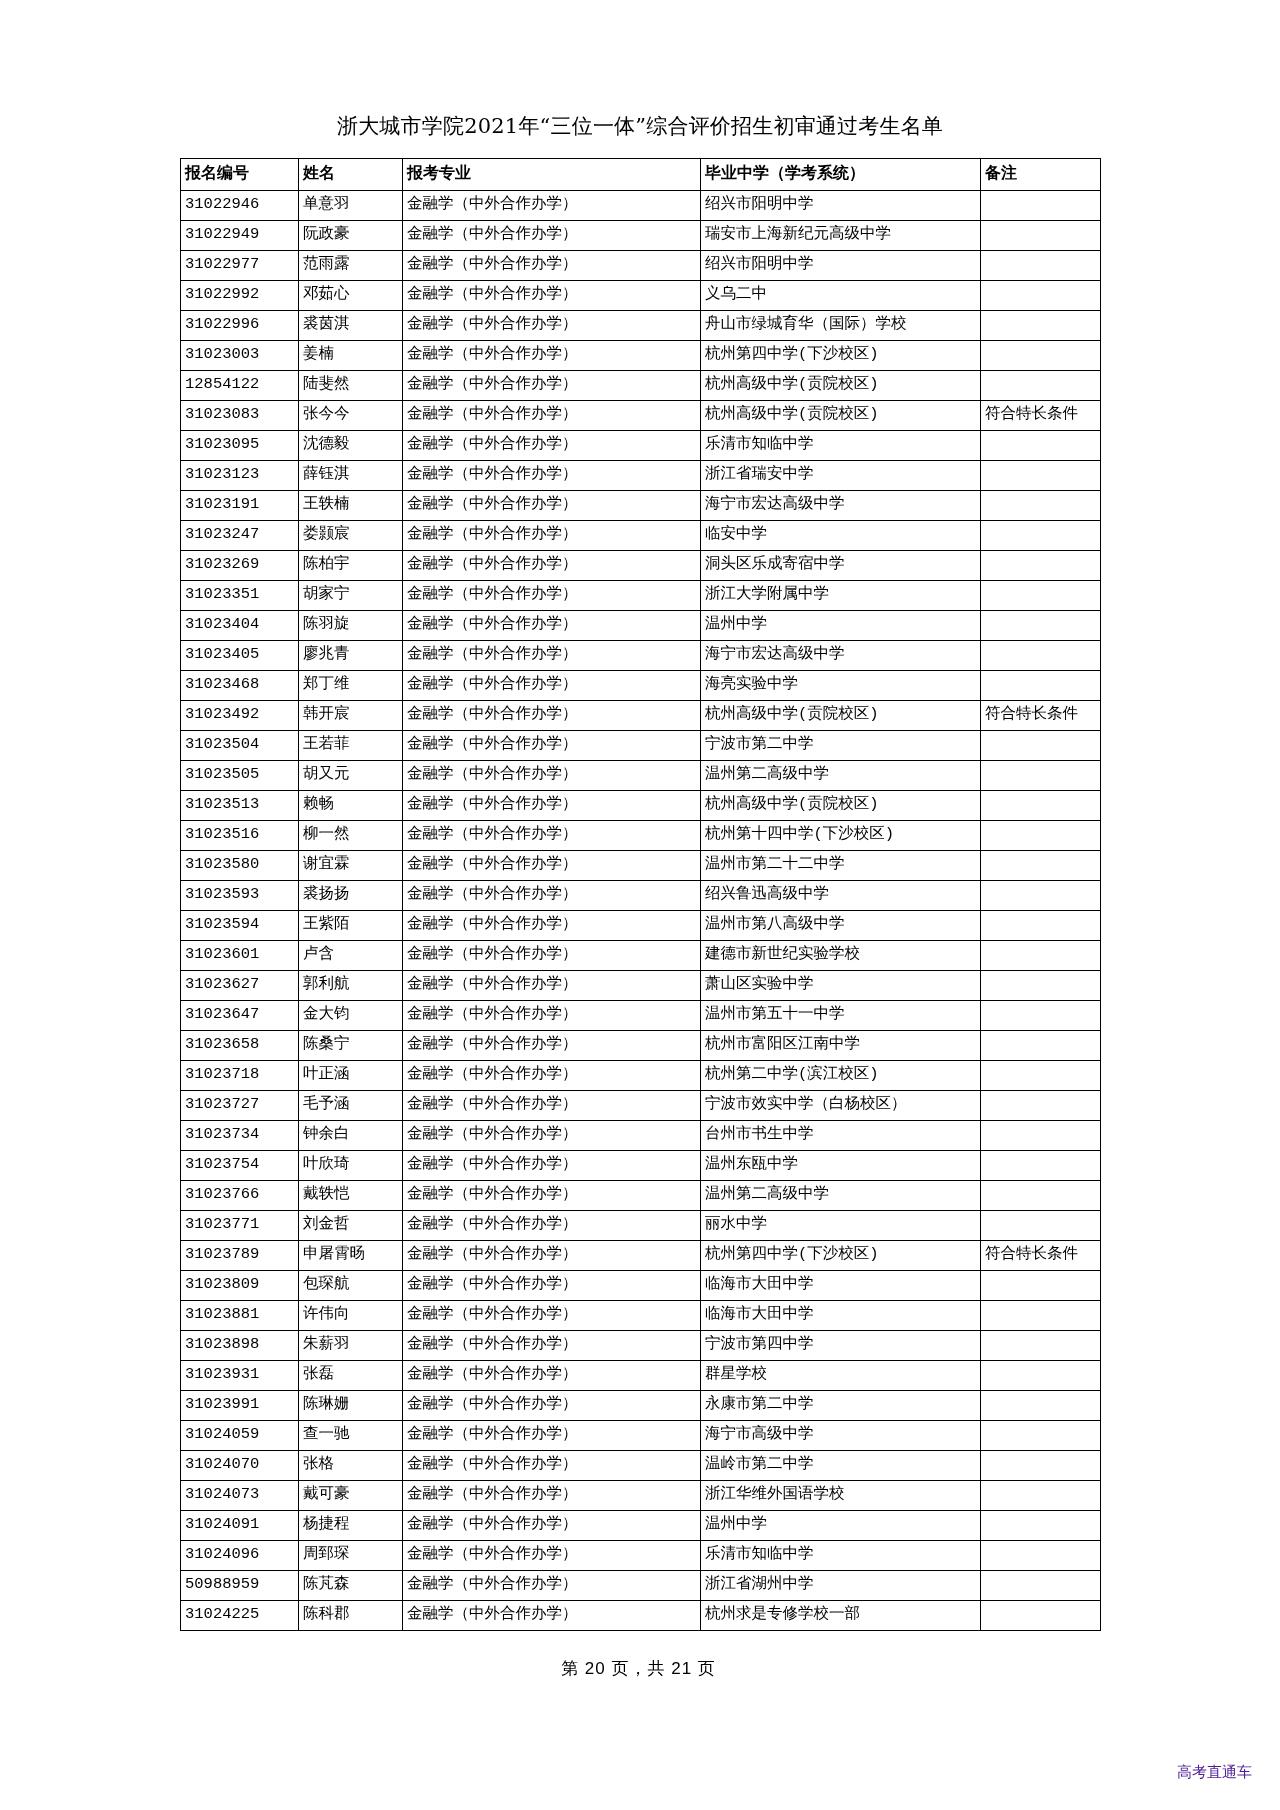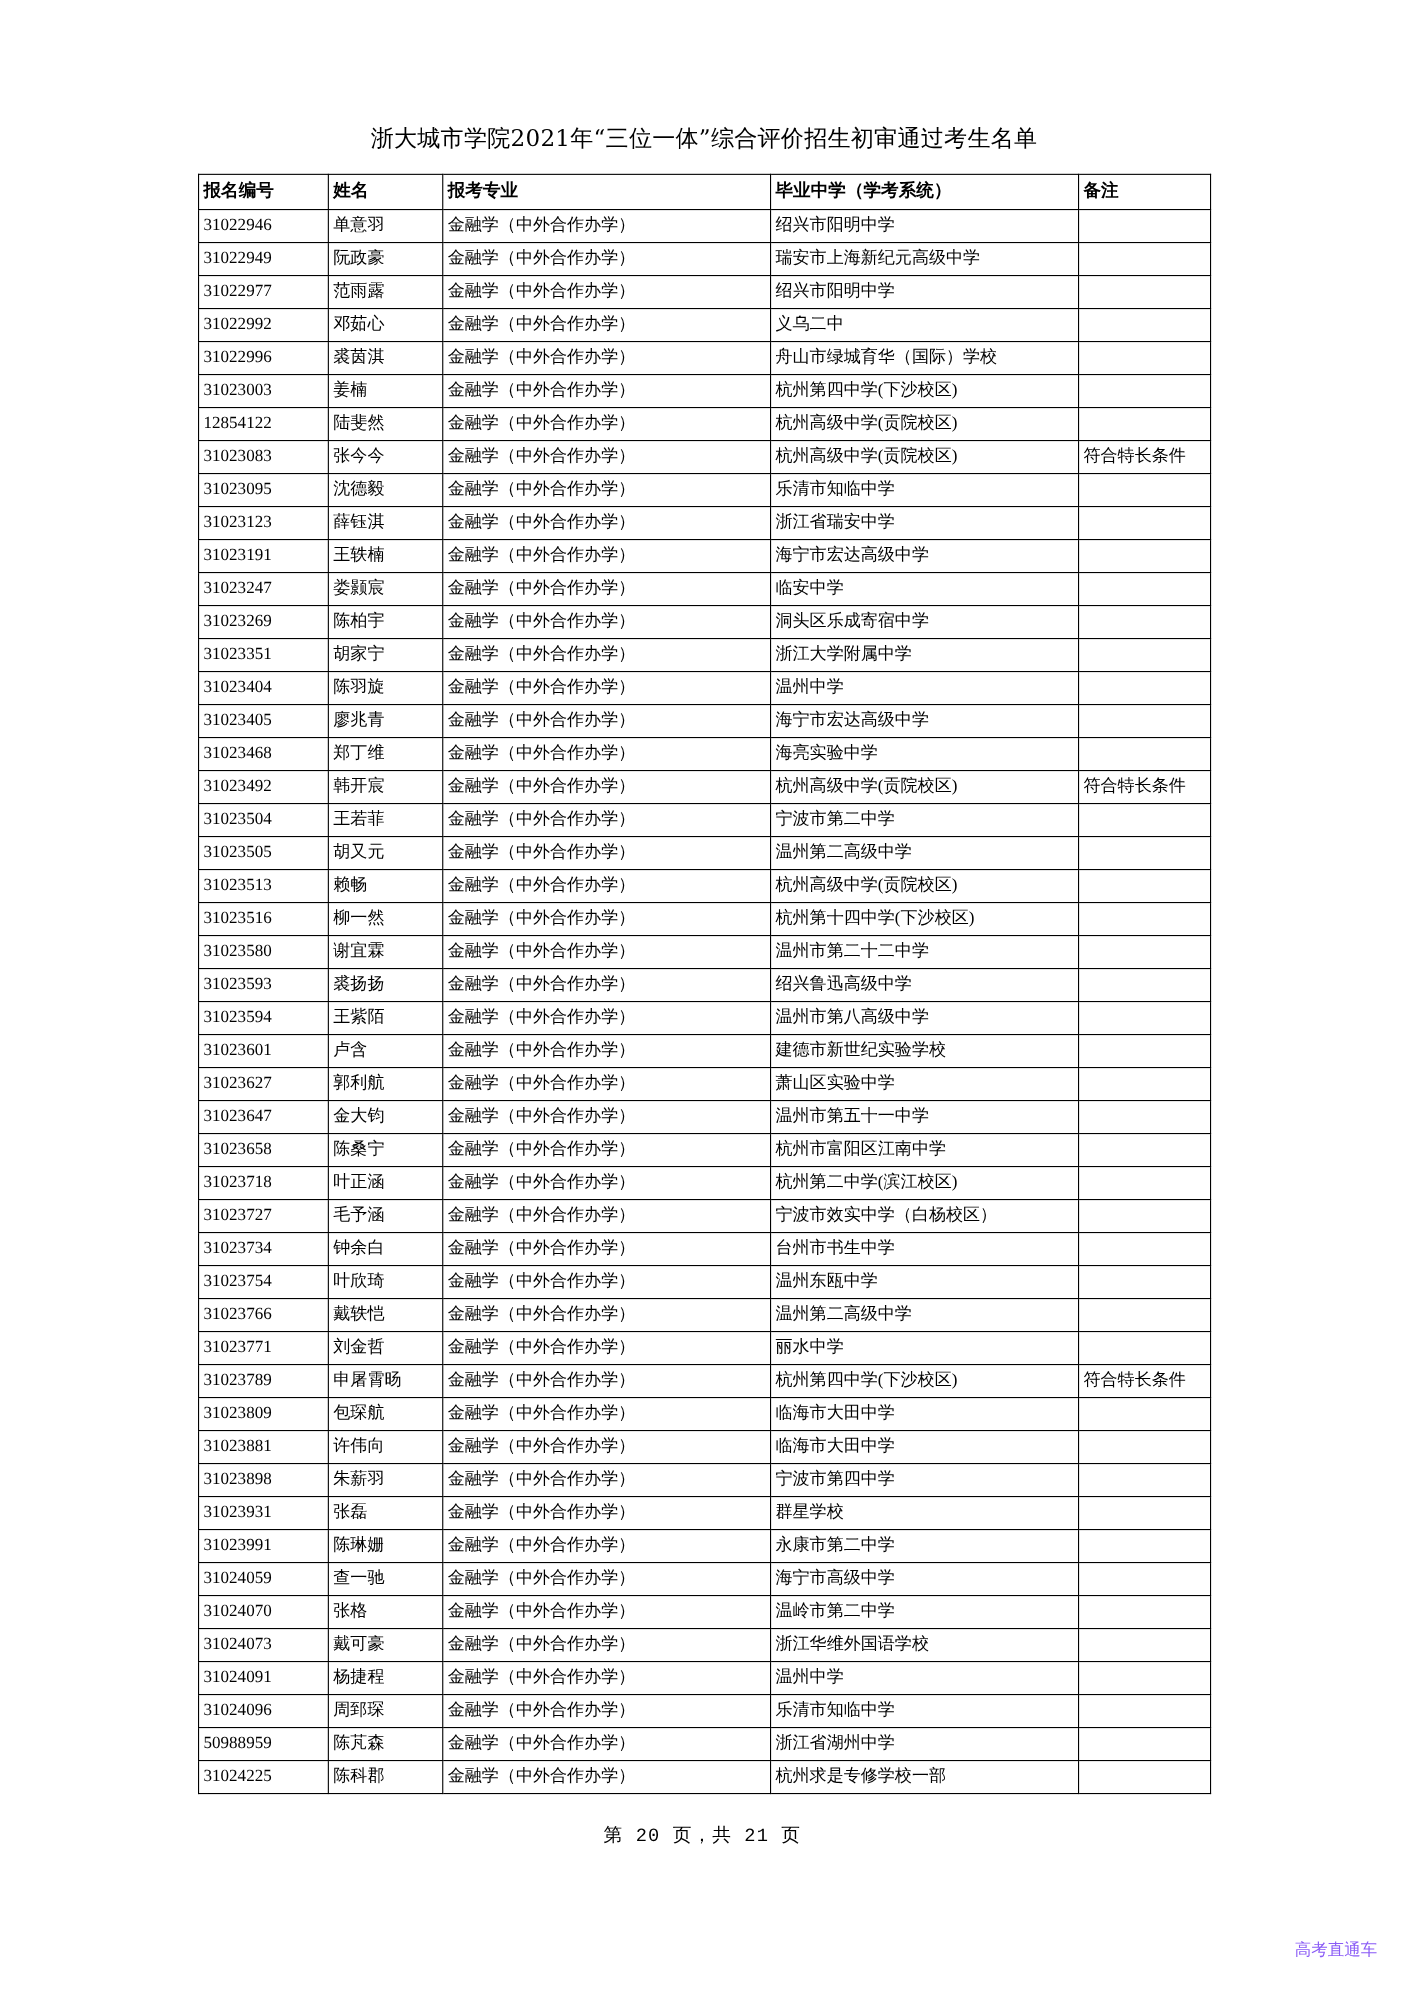--- a/index.html
+++ b/index.html
@@ -32,21 +32,21 @@
     font-family: "DejaVu Serif", "Liberation Serif", serif;
   }
   .table-wrap {
     margin: 18px auto 0 auto;
     width: 920px;
   }
   table.roster {
     border-collapse: collapse;
     width: 920px;
     table-layout: fixed;
-    font-family: Liberation Serif, serif;
+    font-family: Liberation Mono, monospace;
   }
   table.roster th, table.roster td {
     border: 1.4px solid #000000;
     font-size: 15.5px;
     line-height: 1.0;
     height: 26px;
     padding: 1px 4px 2px 4px;
     white-space: nowrap;
     overflow: hidden;
     text-align: left;
@@ -64,29 +64,29 @@
   col.c-school { width: 280px; }
   col.c-remark { width: 120px; }
 
   .page-footer {
     position: absolute;
     left: 0;
     right: 3px;
     bottom: 130px;
     text-align: center;
     font-size: 17px;
-    font-family: Liberation Mono, monospace;
+    font-family: Liberation Sans, sans-serif;
     letter-spacing: 1px;
   }
   .watermark {
     position: absolute;
     right: 28px;
     bottom: 28px;
     font-size: 15px;
-    color: #8b5cf6;
+    color: #4c1d95;
     font-family: "DejaVu Sans", "Liberation Sans", sans-serif;
   }
 </style>
 </head>
 <body>
 
 <div class="page">
 
   <div class="doc-title">浙大城市学院2021年“三位一体”综合评价招生初审通过考生名单</div>
 

